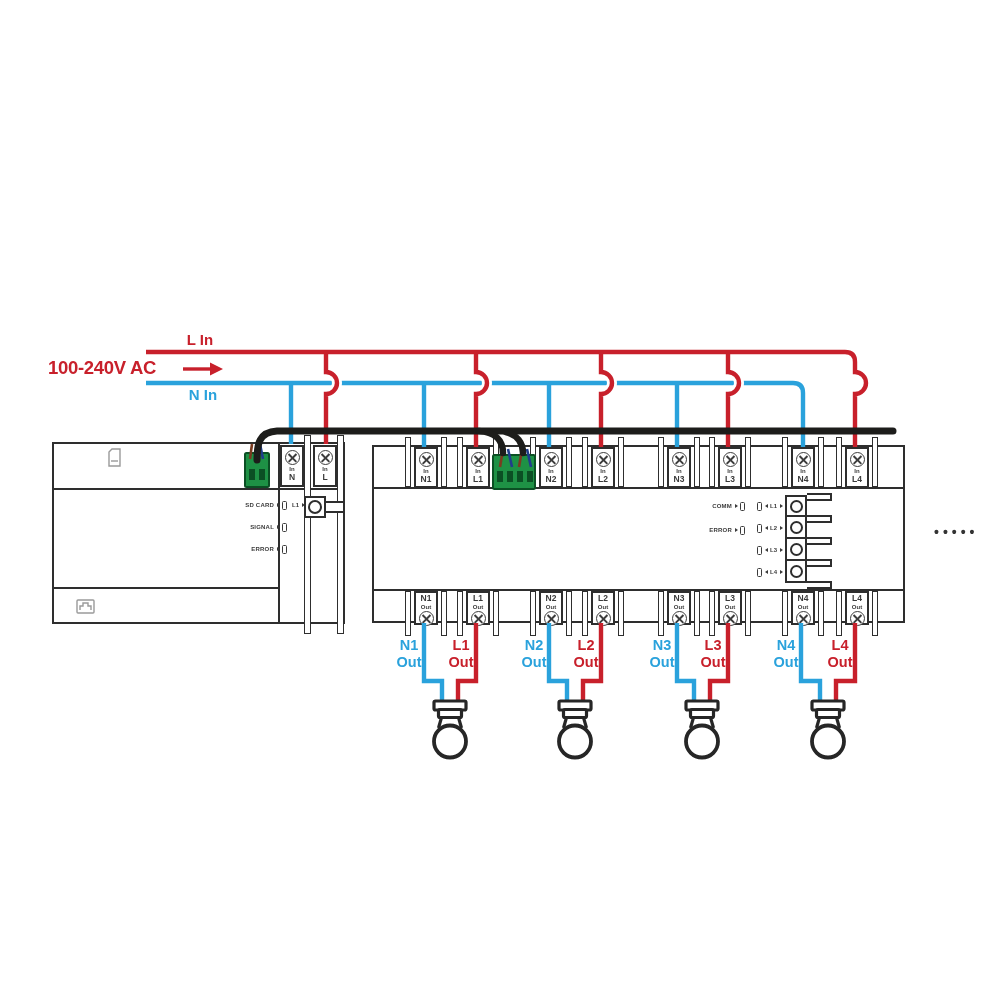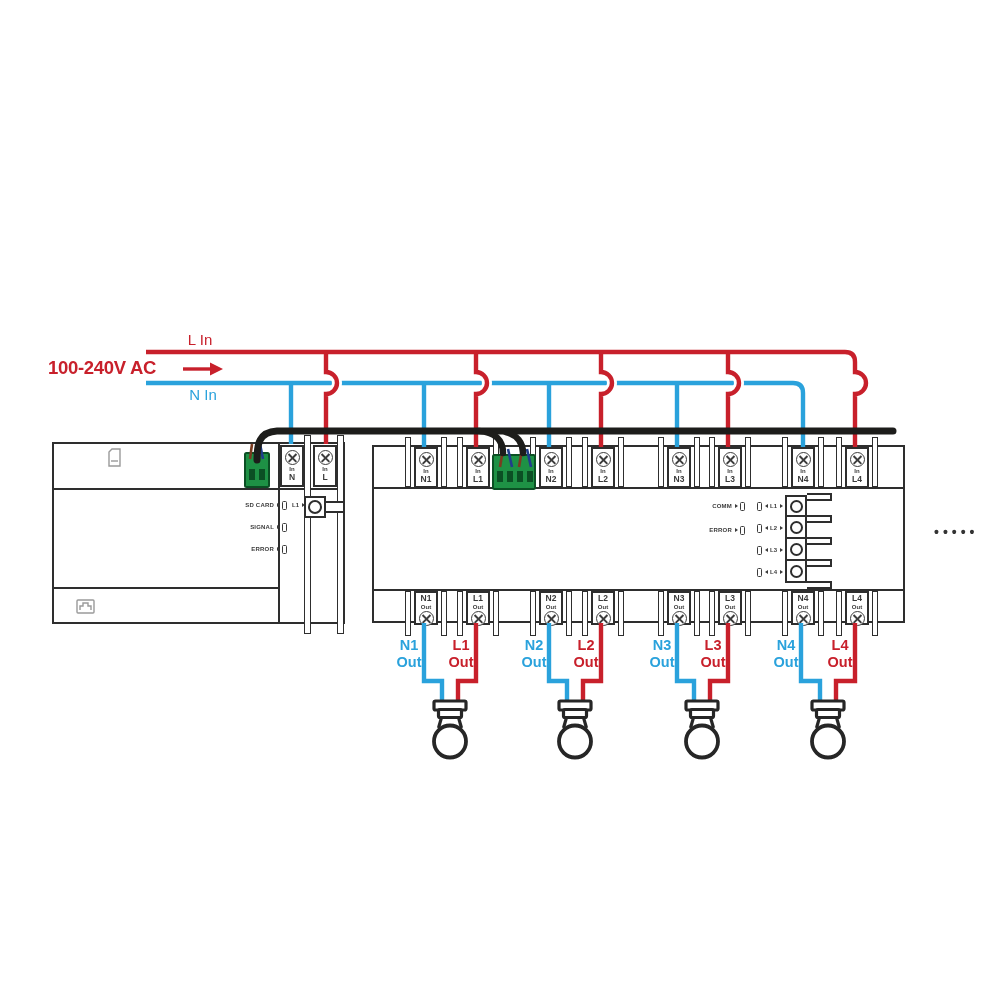--- a/index.html
+++ b/index.html
@@ -18,21 +18,21 @@
   .term-group{position:absolute;width:42px}
   .clip{position:absolute;width:6px;border:1.6px solid var(--device-border);background:#fff}
   .term-box{position:absolute;width:24px;border:2px solid var(--device-border);background:#fff;
             display:flex;flex-direction:column;align-items:center;color:var(--label-dark)}
   .screw{width:15px;height:15px;border:1.8px solid #3d3d3d;border-radius:50%;position:relative;flex:none;background:#fff}
   .screw::before,.screw::after{content:"";position:absolute;left:1px;right:1px;top:50%;margin-top:-0.9px;height:1.8px;background:#3d3d3d}
   .screw::before{transform:rotate(45deg)}
   .screw::after{transform:rotate(-45deg)}
   .t-sub{font-size:6px;font-weight:700;line-height:8px}
   .t-label{font-size:8.5px;font-weight:700;line-height:9px}
-  .toplabel{position:absolute;font-weight:400;z-index:6}
+  .toplabel{position:absolute;font-weight:700;z-index:6}
   .red-t{color:var(--line-red)} .blue-t{color:var(--line-blue)}
   .out-label{position:absolute;width:44px;text-align:center;font-weight:700;font-size:14.5px;line-height:16.5px;z-index:6}
   .led{width:5px;height:9px;border:1.6px solid var(--label-dark);border-radius:1.5px;background:#fff;flex:none}
   .tri-r{width:0;height:0;border-top:2.6px solid transparent;border-bottom:2.6px solid transparent;border-left:3.6px solid var(--label-dark);flex:none}
   .tri-l{width:0;height:0;border-top:2.6px solid transparent;border-bottom:2.6px solid transparent;border-right:3.6px solid var(--label-dark);flex:none}
   .mini{font-size:6px;font-weight:700;color:var(--label-dark);letter-spacing:0.2px;white-space:nowrap}
   .row{position:absolute;display:flex;align-items:center;gap:2.5px;height:10px}
   .pushbtn{position:absolute;border:2px solid var(--device-border);background:#fff;display:flex;align-items:center;justify-content:center}
   .pushbtn .circ{border:2.2px solid var(--device-border);border-radius:50%;background:#fff}
   .tab{position:absolute;border-top:2px solid var(--device-border);border-bottom:2px solid var(--device-border);border-right:2px solid var(--device-border);background:#fff}

